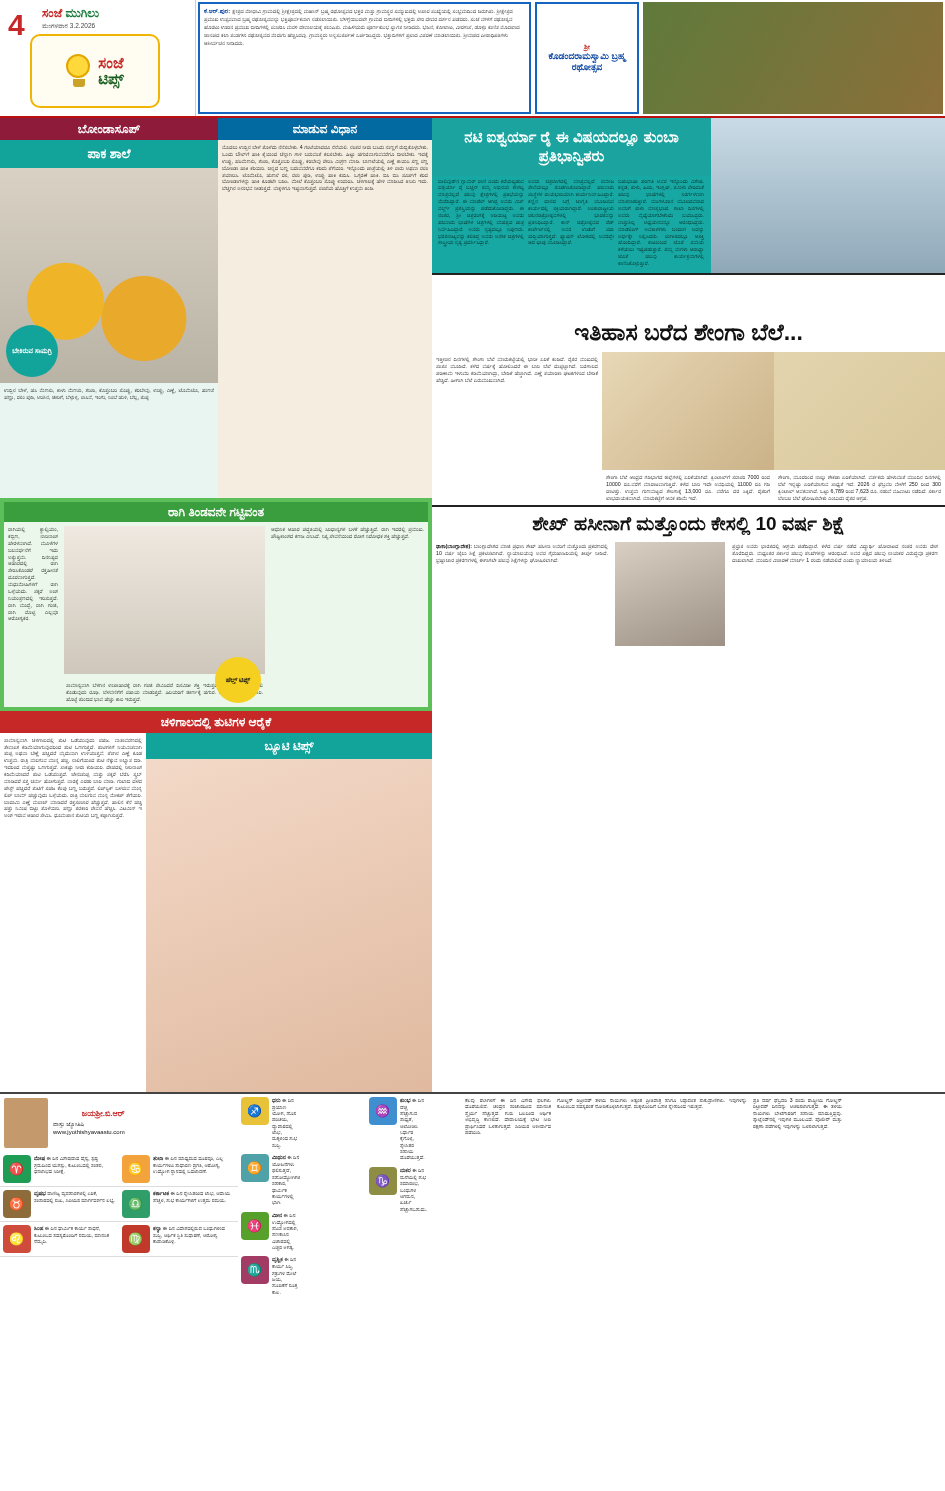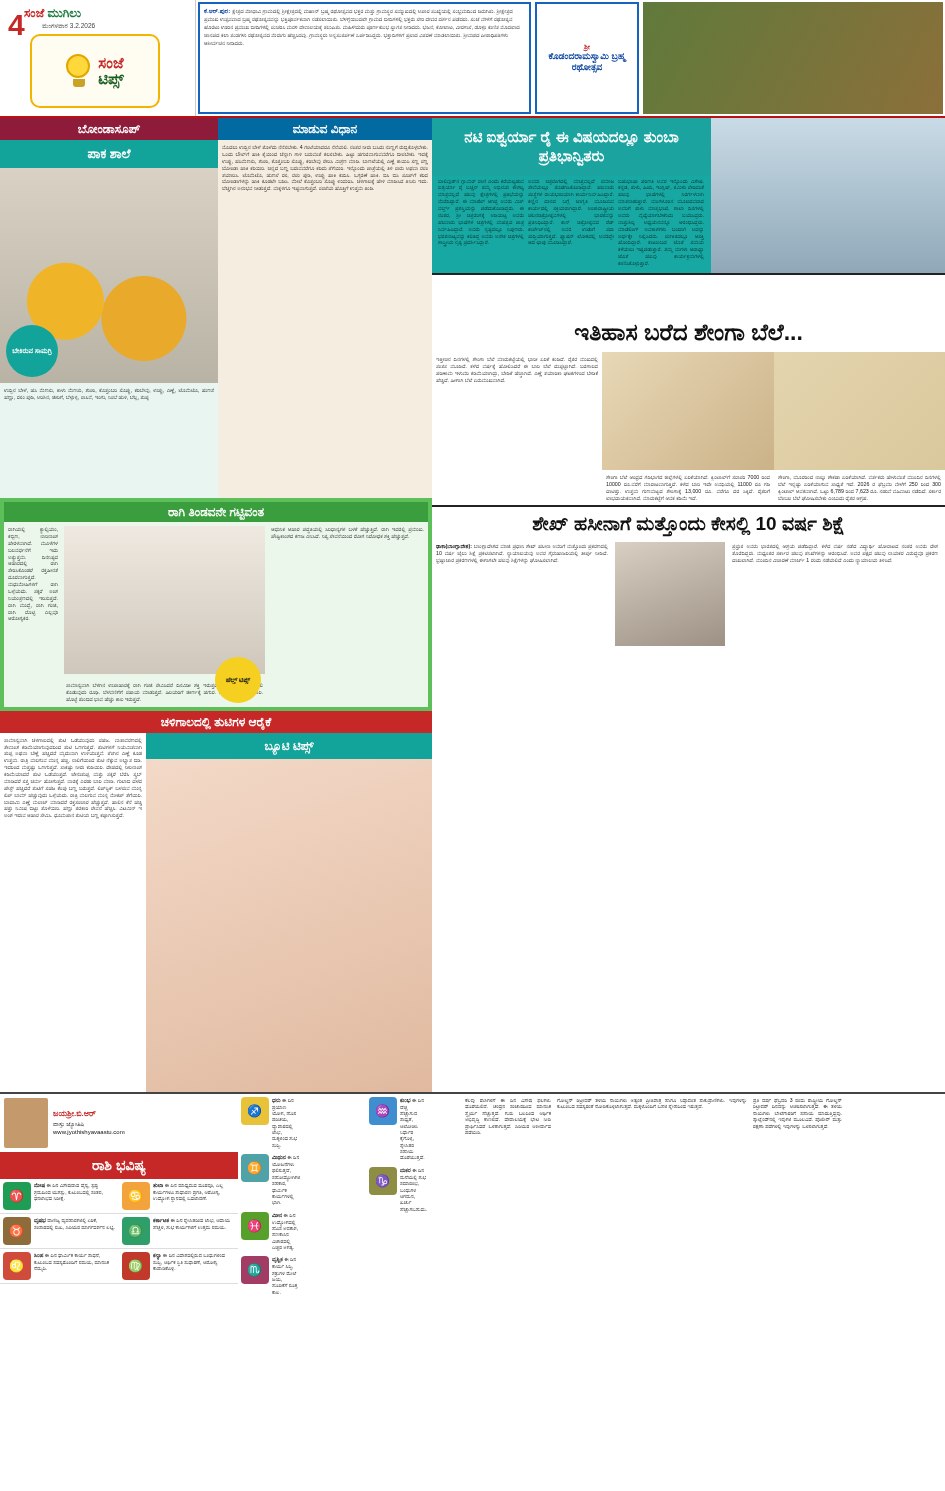--- a/index.html
+++ b/index.html
@@ -12,21 +12,21 @@
     color: #111;
     position: relative;
     overflow: hidden;
   }
   .page { position:relative; width:945px; height:1491px; }
 
   
   .masthead { display:flex; height:118px; border-bottom:2px solid #b11; }
   .mh-left { width:196px; position:relative; border-right:1px solid #ccc; }
   .pagenum { position:absolute; left:8px; top:8px; font-size:30px; font-weight:bold; color:#c62828; }
-  .mh-brand { position:absolute; left:24px; top:6px; font-size:12px; font-weight:bold; color:#1b7a3d; }
+  .mh-brand { position:absolute; left:42px; top:6px; font-size:12px; font-weight:bold; color:#1b7a3d; }
   .mh-brand .red { color:#c62828; }
   .mh-date { position:absolute; left:42px; top:22px; font-size:6.5px; color:#444; }
   .tipsbox {
     position:absolute; left:30px; top:34px; width:130px; height:74px;
     border:2px solid #f1b400; border-radius:10px; background:#fffdf2;
     display:flex; align-items:center; justify-content:center; gap:6px;
   }
   .bulb { width:26px; height:34px; position:relative; }
   .bulb .glass { width:24px; height:24px; border-radius:50%; background:#ffd93b; border:2px solid #e2a600; }
   .bulb .base { width:12px; height:8px; background:#c9a227; margin:1px auto 0; border-radius:0 0 3px 3px; }
@@ -92,21 +92,21 @@
 
   
   .sh-head { background:#fff; color:#111; font-weight:bold; font-size:19px; text-align:center; padding:6px 0 4px; border-top:2px solid #222; }
 
   
   .horo { display:flex; border-top:2px solid #444; }
   .horo-left { width:238px; }
   .jyothi { display:flex; gap:5px; padding:4px; background:#fff; align-items:center; }
   .jyothi .av { width:44px; height:50px; background:#c49a6c; border-radius:2px; }
   .jyothi .tx { font-size:6px; line-height:1.35; }
-  .jyothi .tx .nm { font-weight:bold; color:#c62828; font-size:8px; }
+  .jyothi .tx .nm { font-weight:bold; color:#c62828; font-size:8px;text-align:right; }
   .zrow { display:flex; border-bottom:1px solid #ddd; }
   .zcell { display:flex; gap:3px; padding:3px; width:50%; }
   .zicon { width:28px; height:28px; border-radius:4px; flex:none; display:flex; align-items:center; justify-content:center; color:#fff; font-size:12px; }
   .ztxt { font-size:5.1px; line-height:1.25; }
   .ztxt b { font-size:5.6px; }
 
   .dogbox { width:190px; margin:3px; border:2px solid #b08b3e; }
   .dog-hd { background:#b08b3e; color:#fff; text-align:center; font-weight:bold; font-size:12px; padding:4px 2px; line-height:1.2; }
   .dog-img { height:106px; background:linear-gradient(#7fb26a,#4c7c3c); position:relative; }
   .dog-cap { background:#fff; color:#111; font-weight:bold; text-align:center; font-size:9px; padding:2px; border-top:1px solid #b08b3e;}
@@ -270,21 +270,20 @@
 
     <div class="horo-left">
       <div class="jyothi">
         <div class="av"></div>
         <div class="tx">
           <div class="nm">ಜಯಶ್ರೀ.ಬಿ.ಆರ್</div>
           <div>ವಾಸ್ತು ಜ್ಯೋತಿಷಿ</div>
           <div>www.jyothishyavaastu.com</div>
         </div>
       </div>
-      <div class="sec-hd hd-red" style="font-size:14px;padding:5px 0">ರಾಶಿ ಭವಿಷ್ಯ</div>
 
       <div class="zrow">
         <div class="zcell">
           <div class="zicon" style="background:#1f9d55">♈</div>
           <div class="ztxt"><b>ಮೇಷ</b>
             <span>ಈ ದಿನ ವಿಶೇಷವಾದ ದೈನ್ಯ, ಸ್ಪಷ್ಟ ಶ್ರಮದಿಂದ ಯಶಸ್ಸು, ಕುಟುಂಬದಲ್ಲಿ ಸಂತಸ, ಧನಲಾಭದ ನಿರೀಕ್ಷೆ.</span></div>
         </div>
         <div class="zcell">
           <div class="zicon" style="background:#f2a33c">♋</div>
           <div class="ztxt"><b>ತುಲಾ</b>

